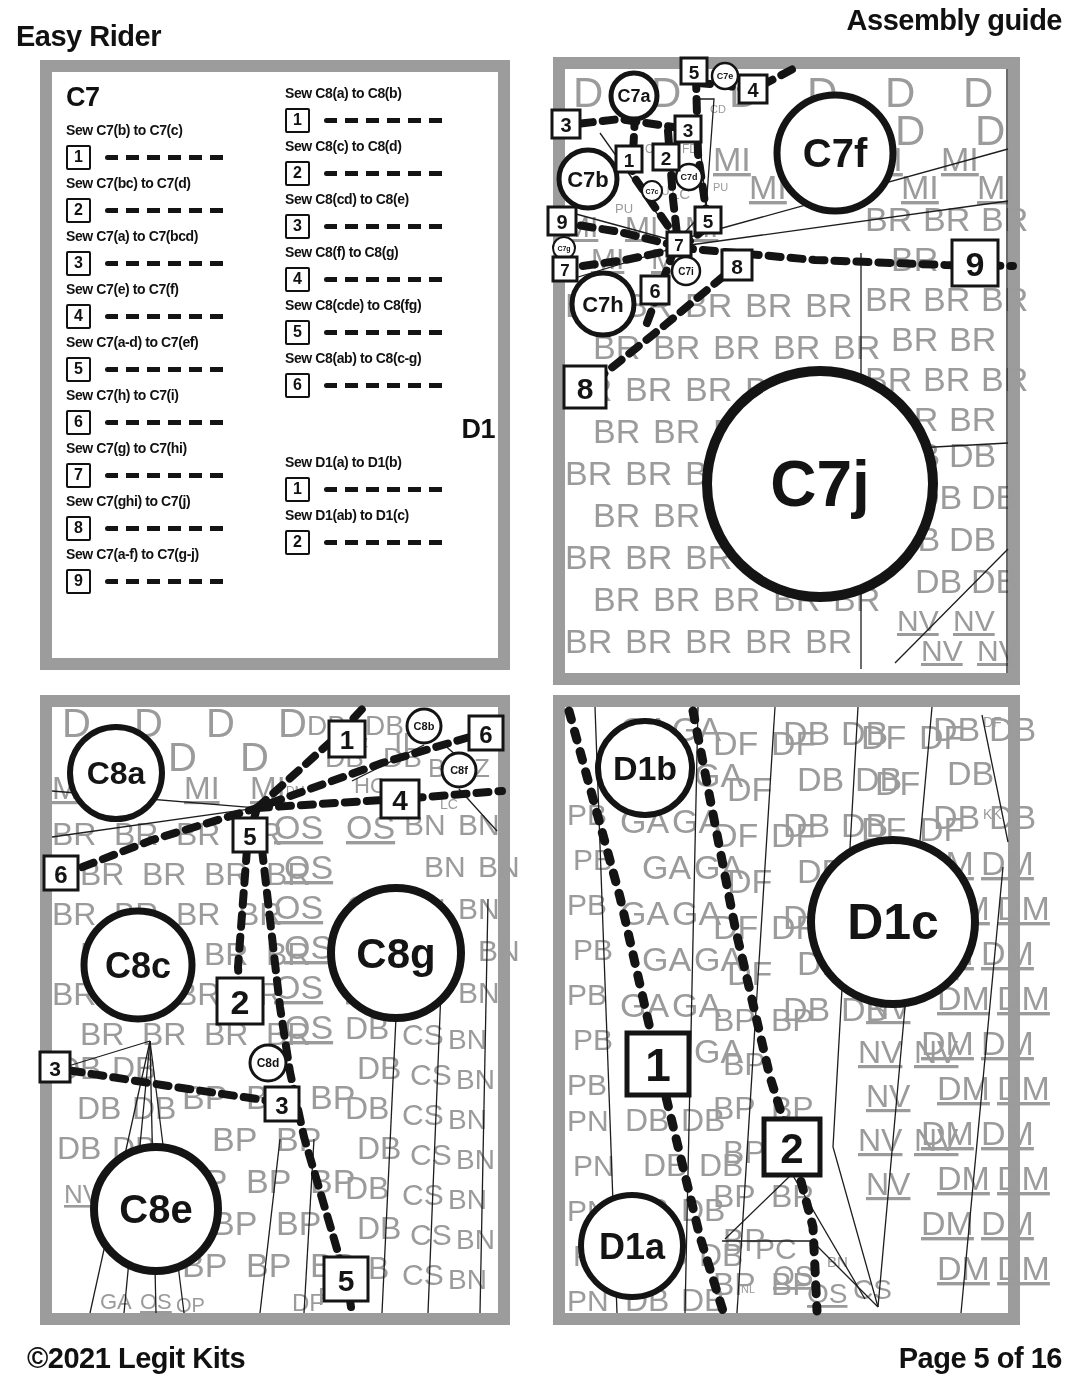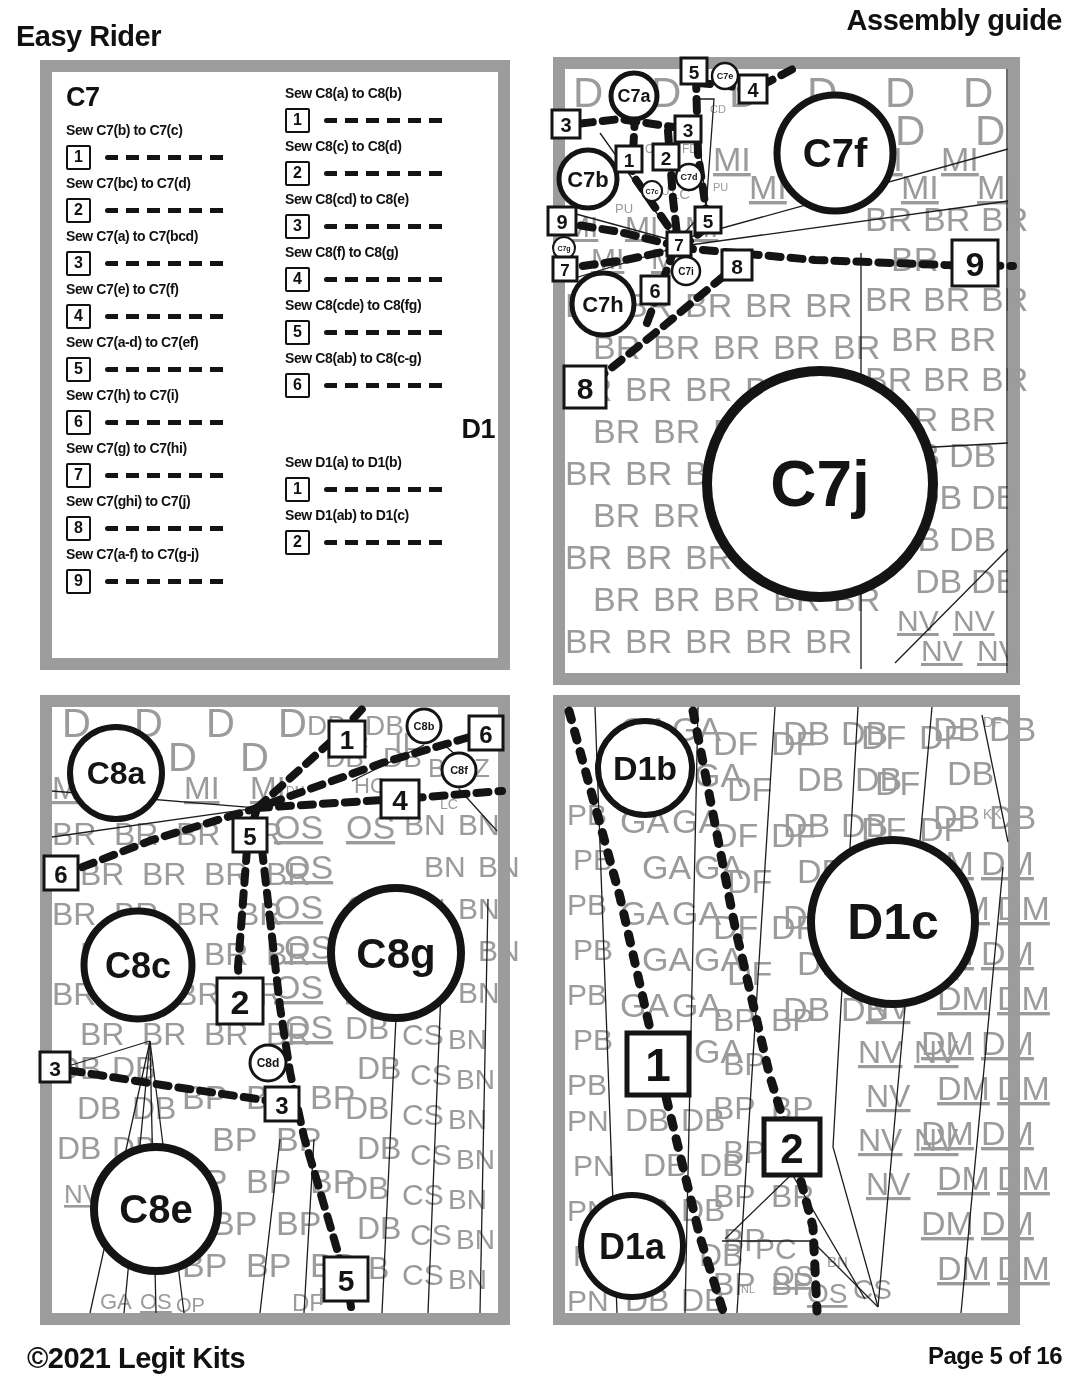--- a/index.html
+++ b/index.html
@@ -4,21 +4,21 @@
 <style>
   html,body{margin:0;padding:0;}
   body{
     width:1080px;height:1394px;position:relative;background:#ffffff;
     font-family:"Liberation Sans","DejaVu Sans",sans-serif;color:#111;
     overflow:hidden;
   }
   .hdr-left{position:absolute;left:16px;top:20px;font-size:29px;font-weight:bold;letter-spacing:-0.5px;}
   .hdr-right{position:absolute;right:18px;top:4px;font-size:29px;font-weight:bold;letter-spacing:-0.5px;text-align:center;}
   .ftr-left{position:absolute;left:16px;top:1342px;font-size:29px;font-weight:bold;letter-spacing:-0.5px;margin-left:11px;}
-  .ftr-right{position:absolute;right:18px;top:1342px;font-size:24px;font-weight:bold;letter-spacing:-0.5px;}
+  .ftr-right{position:absolute;right:18px;top:1342px;font-size:29px;font-weight:bold;letter-spacing:-0.5px;}
 
   .panel{position:absolute;background:#fff;border:12px solid #9c9c9c;box-sizing:border-box;}
   #instr-panel{left:40px;top:60px;width:470px;height:610px;padding:8px 0 0 14px;}
   #panel-c7{left:553px;top:57px;width:467px;height:628px;}
   #panel-c8{left:40px;top:695px;width:470px;height:630px;}
   #panel-d1{left:553px;top:695px;width:467px;height:630px;}
 
   .dpanel svg{position:absolute;left:0;top:0;overflow:visible;font-family:"Liberation Sans","DejaVu Sans",sans-serif;}
 
   .instr-cols{display:flex;}

